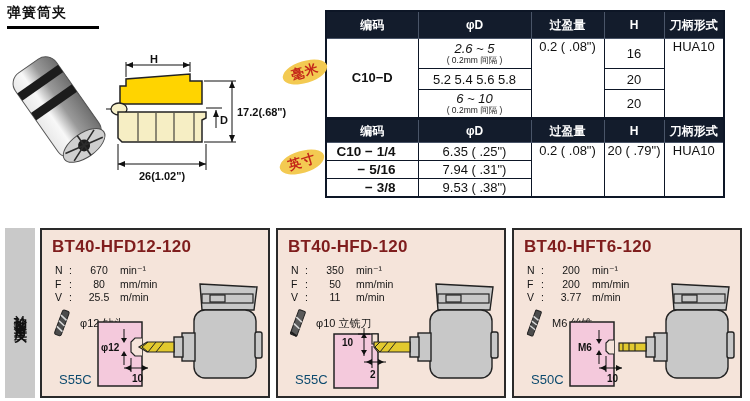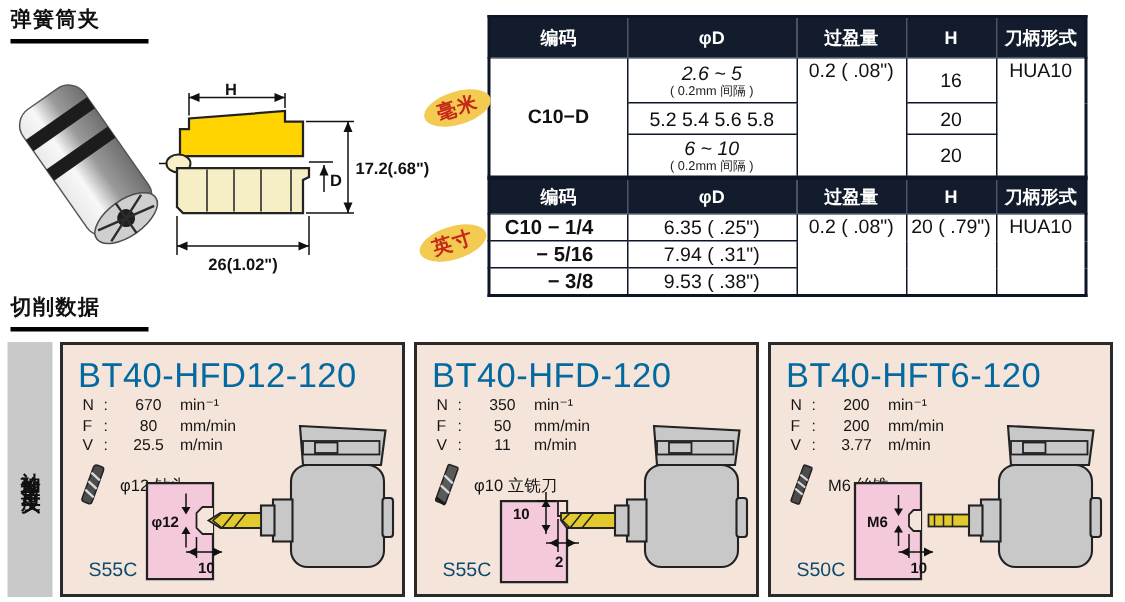--- a/index.html
+++ b/index.html
@@ -42,21 +42,21 @@
   .dimtxt{font-size:11px;fill:#111;font-weight:bold;}
 
   
   .side{position:absolute;left:5px;top:228px;width:30px;height:170px;background:#c9c9c9;
         display:flex;align-items:center;justify-content:center;}
   .side span{writing-mode:vertical-rl;text-orientation:upright;font-size:13px;letter-spacing:3px;
              color:#111;font-weight:bold;}
   .panel{position:absolute;top:228px;width:230px;height:170px;background:#f5e4da;
          border:2px solid #2a2a2a;box-sizing:border-box;}
   .p1{left:40px;} .p2{left:276px;} .p3{left:512px;}
-  .ptitle{position:absolute;left:10px;top:7px;font-size:23px;font-weight:normal;letter-spacing:0.3px;color:#0369a1;}
+  .ptitle{position:absolute;left:10px;top:7px;font-size:17px;font-weight:bold;letter-spacing:0.3px;color:#7f1d1d;}
   .nfv{position:absolute;left:13px;top:34px;}
   .nfv .row{display:grid;grid-template-columns:14px 12px 36px auto;font-size:10.5px;line-height:13.5px;color:#151515;}
   .nfv .v{text-align:center;}
   .nfv .u{padding-left:3px;}
   .toolrow{position:absolute;left:11px;top:78px;display:flex;align-items:flex-start;gap:9px;}
   .toollabel{font-size:11px;color:#151515;padding-top:8px;}
   .material{position:absolute;left:17px;bottom:9px;font-size:13px;color:#0c4a6e;}
   .diagram{position:absolute;right:2px;bottom:2px;}
 
   .dg-head{fill:#c8c8c8;stroke:#222;stroke-width:1.4;}
@@ -203,21 +203,20 @@
         <td>7.94 ( .31")</td>
       </tr>
       <tr>
         <td class="codecell">− 3/8</td>
         <td>9.53 ( .38")</td>
       </tr>
     </tbody>
   </table>
   <div class="badge b-inch">英寸</div>
 
-  <div class="sec-title t2">切削数据</div>
 
   <div class="side">
     <span>袖珍型角度头</span>
   </div>
 
   <div class="panel p1">
     <div class="ptitle">BT40-HFD12-120</div>
     <div class="nfv">
       <div class="row">
           <span class="k">N</span>

